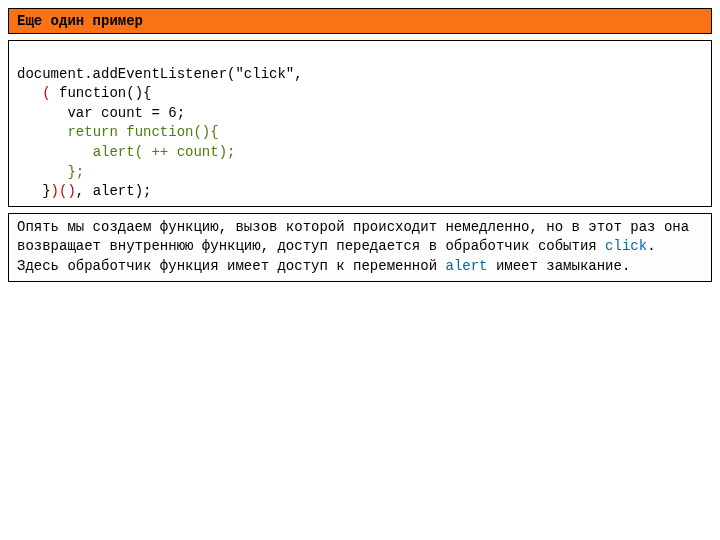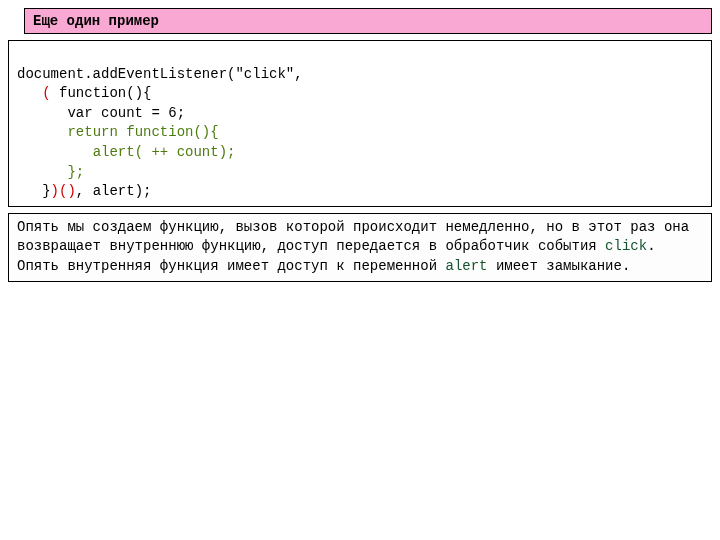--- a/index.html
+++ b/index.html
@@ -11,50 +11,49 @@
     width: 720px;
     height: 540px;
     box-sizing: border-box;
   }
   .box {
     border: 1px solid #000;
     margin-bottom: 6px;
     padding: 4px 8px;
   }
   .title-box {
-    background: #f9a8d4;
+    background: #f97316;
     font-weight: bold;
-    margin-left: 16px;
   }
   .code-box {
     background: #ffffff;
     line-height: 1.4;
     white-space: pre;
   }
   .text-box {
     background: #fdfdfd;
     line-height: 1.4;
   }
   .red { color: #cc0000; }
   .blue { color: #4d7c0f; }
-  .kw { color: #14532d; }
+  .kw { color: #0369a1; }
 </style>
 </head>
 <body>
 
 <div class="box title-box">
   <span>Еще один пример</span>
 </div>
 
 <div class="box code-box">
 <span>document.addEventListener("click",</span>
 <span>   </span><span class="red">(</span><span> function(){</span>
 <span>      var count = 6;</span>
 <span>      </span><span class="blue">return function(){</span>
 <span>         </span><span class="blue">alert( ++ count);</span>
 <span>      </span><span class="blue">};</span>
 <span>   }</span><span class="red">)()</span><span>, alert);</span>
 </div>
 
 <div class="box text-box">
   <span>Опять мы создаем функцию, вызов которой происходит немедленно, но в этот раз она возвращает внутреннюю функцию, доступ передается в обработчик события </span><span class="kw">click</span><span>.</span><br>
-  <span>Опять внутренняя функция имеет доступ к переменной </span><span class="kw">alert</span><span> имеет замыкание.</span>
+  <span>Здесь обработчик функция имеет доступ к переменной </span><span class="kw">alert</span><span> имеет замыкание.</span>
 </div>
 
 </body></html>

